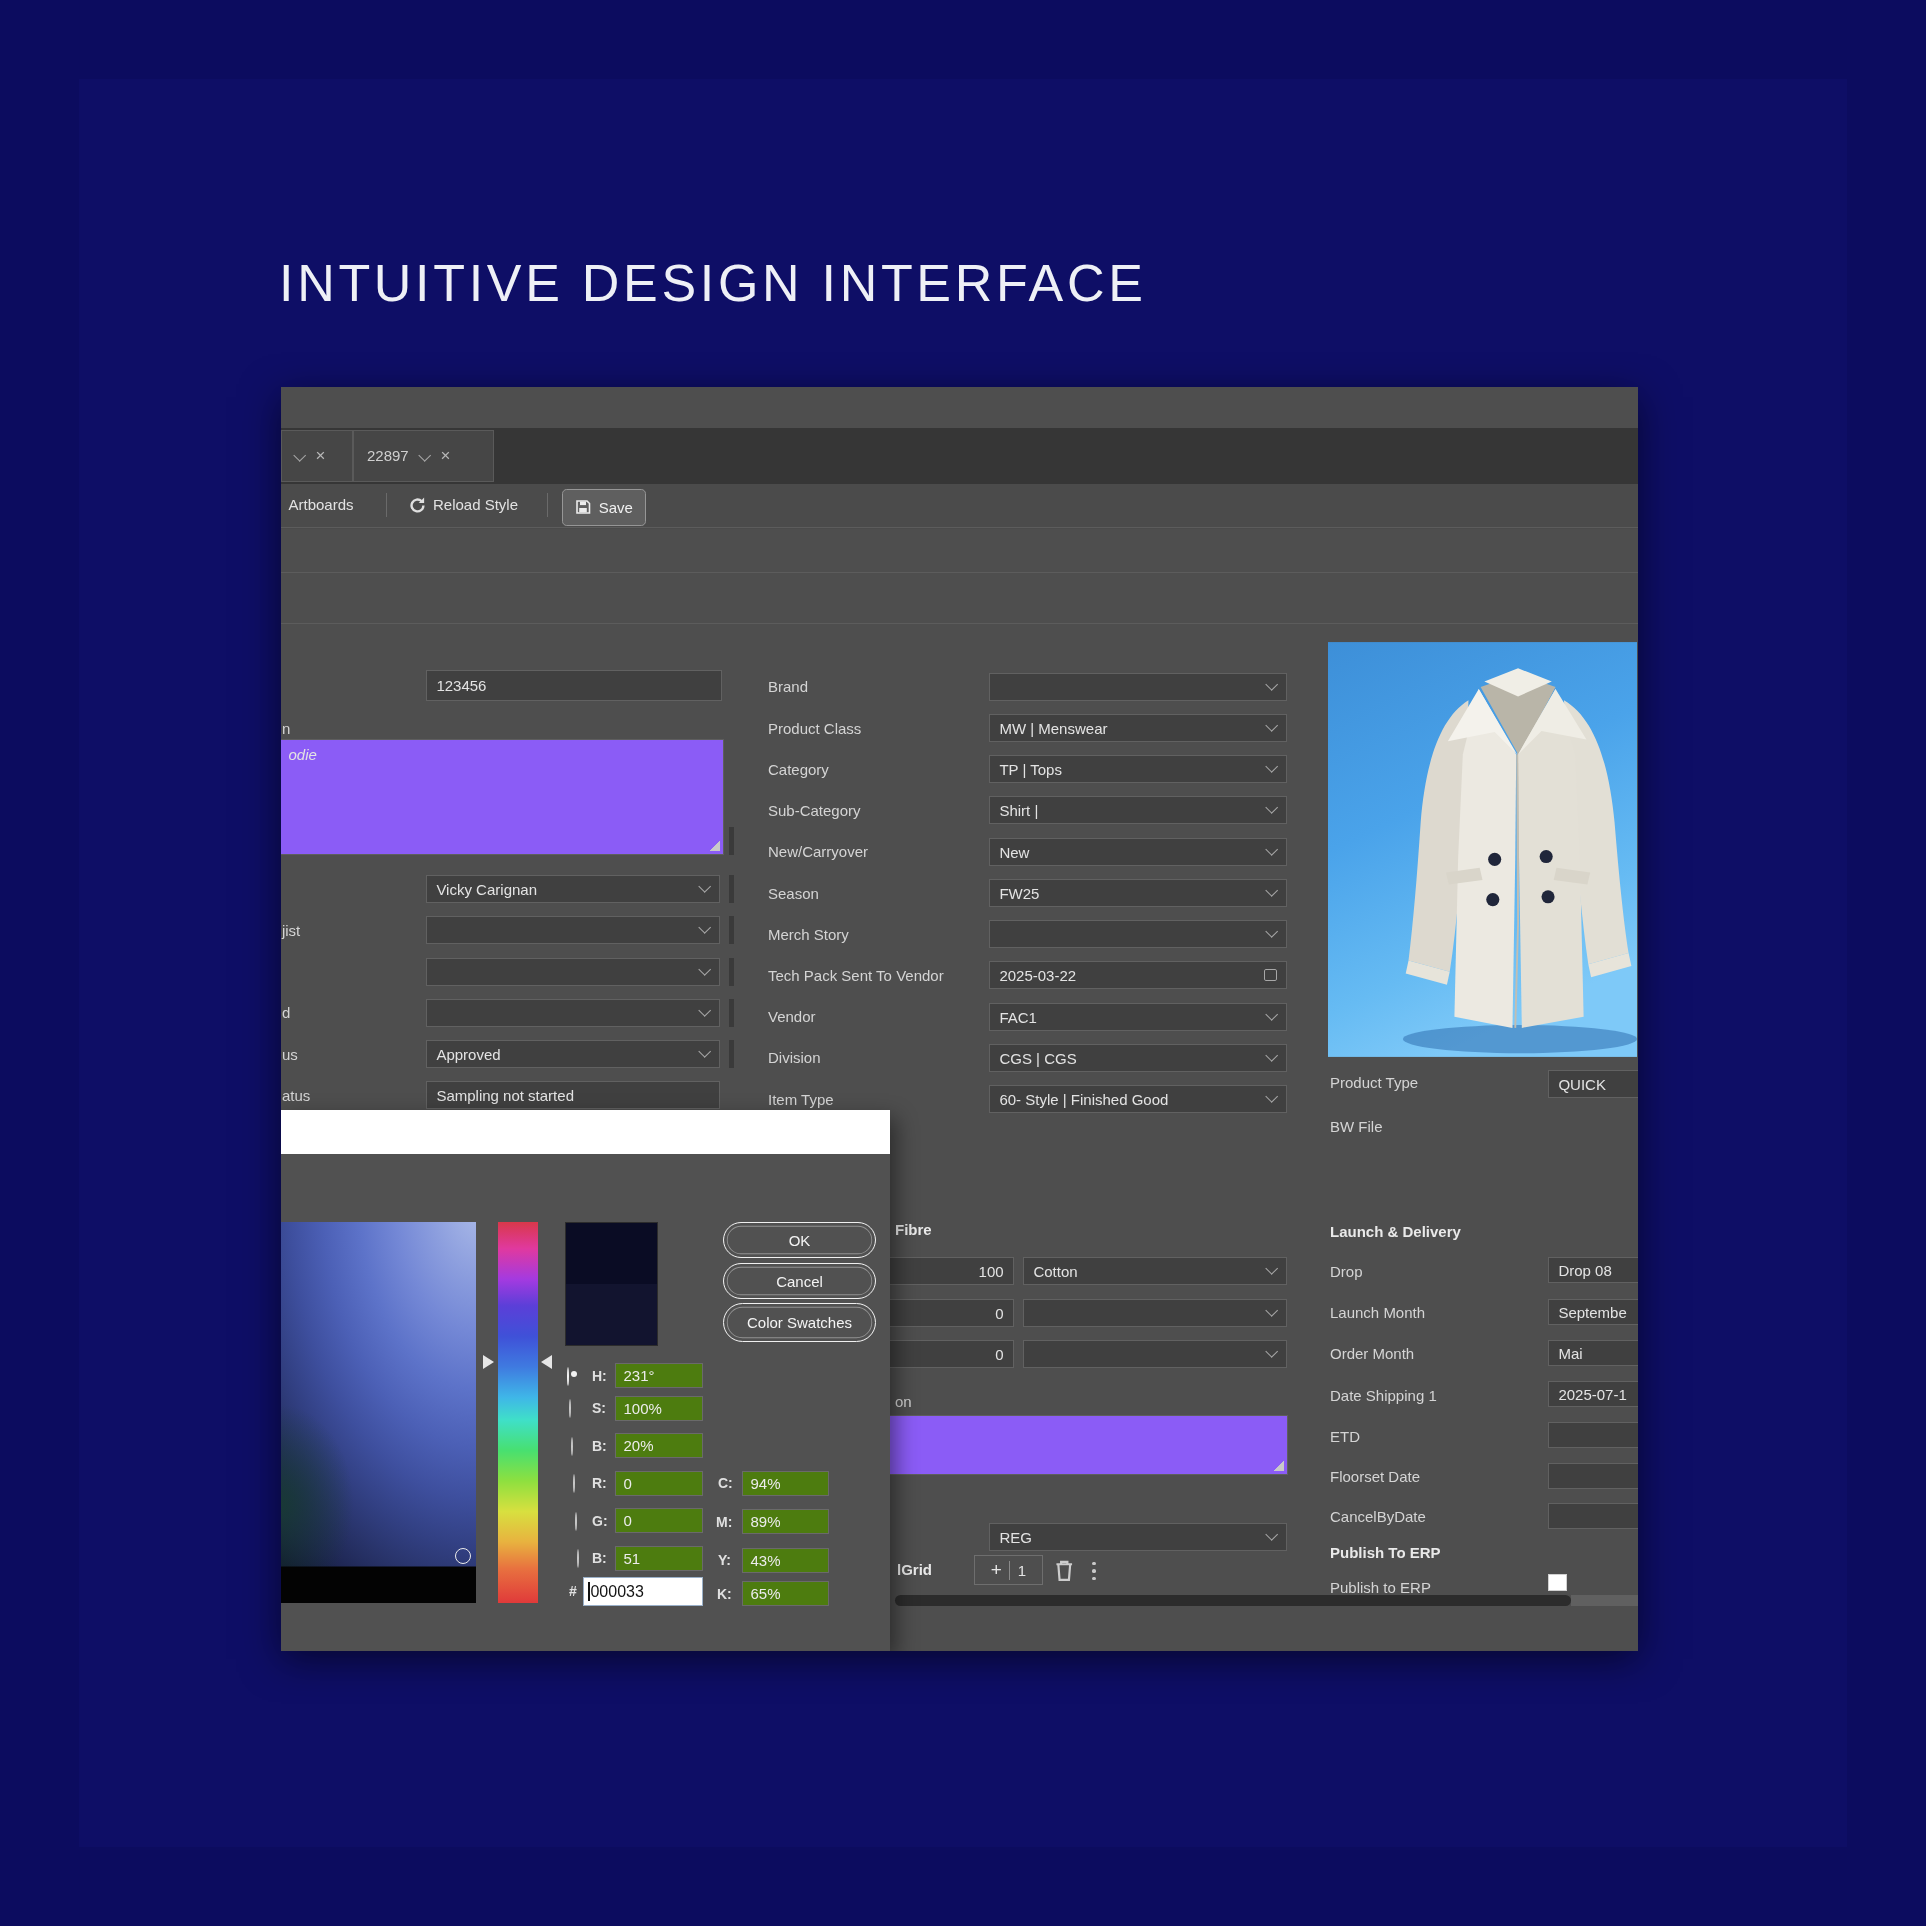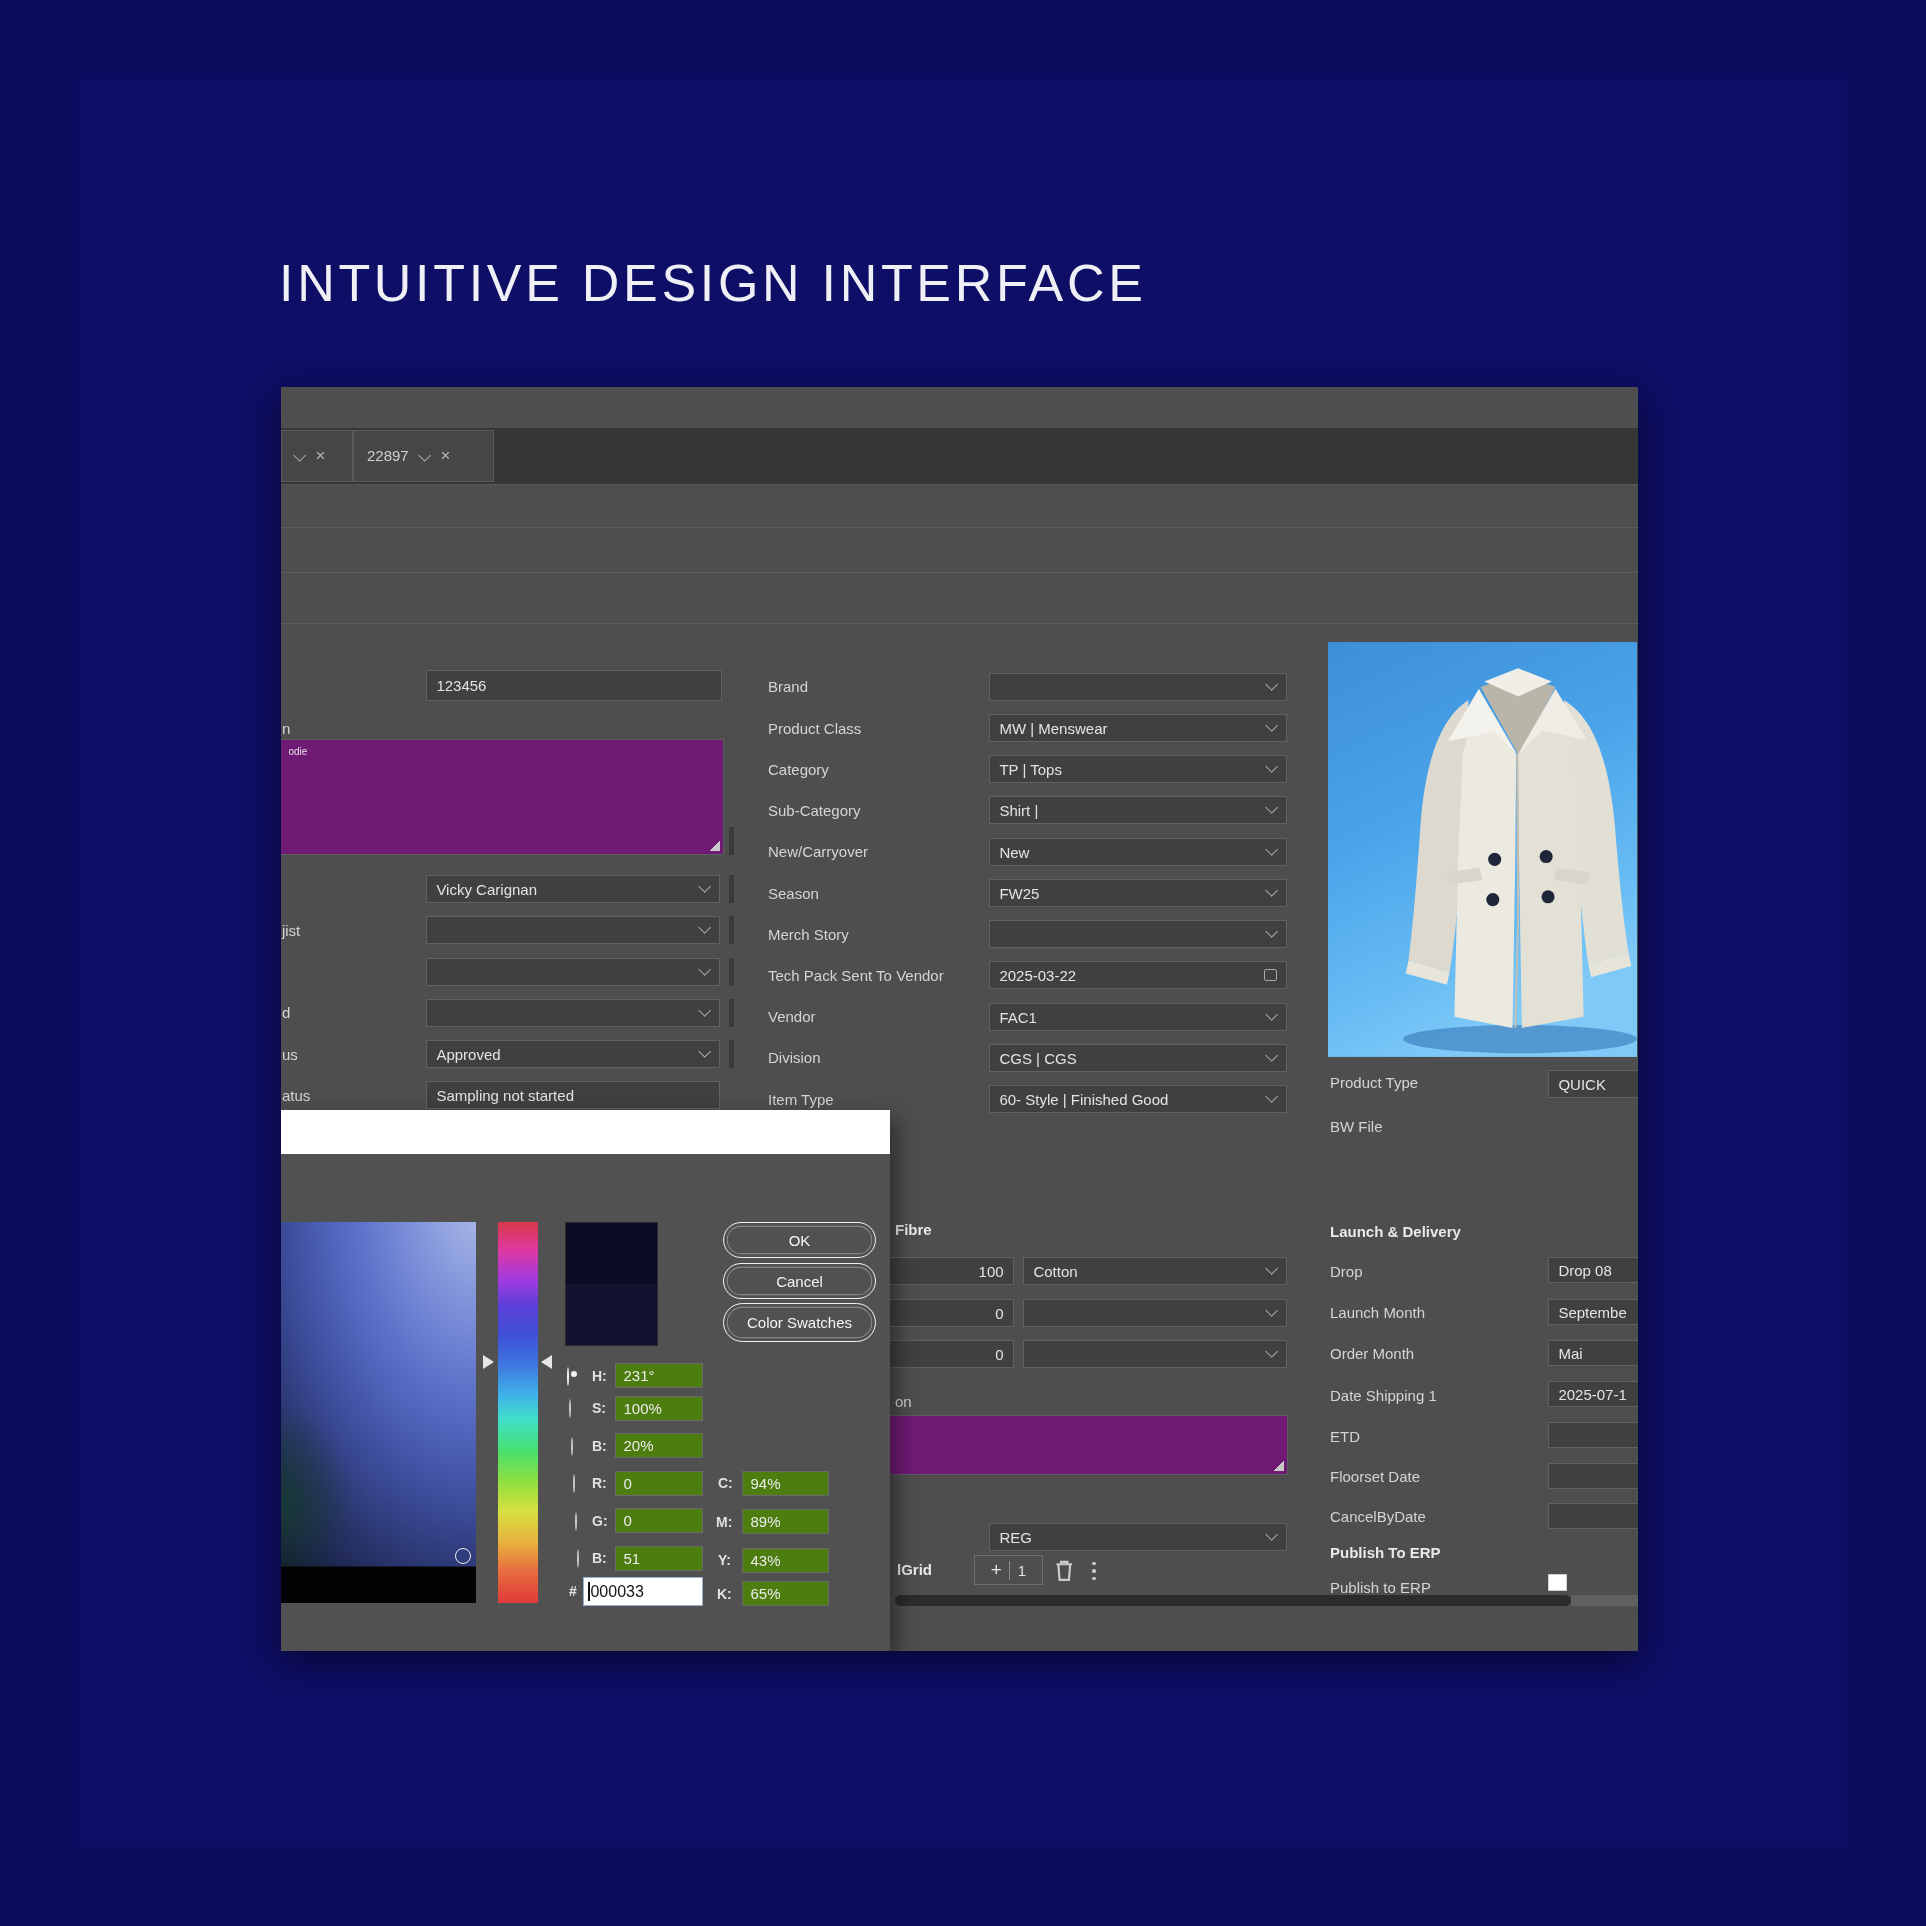--- a/index.html
+++ b/index.html
@@ -37,22 +37,22 @@
            gap:7.5px;color:#f0f0f0;font-size:15px;}
   .hairline{left:0;width:1357px;height:0.9px;background:#5c5c5c;}
   
   .lbl{font-size:15px;color:#d4d4d4;white-space:nowrap;}
   .hdr{font-size:15px;font-weight:bold;color:#e9e9e9;white-space:nowrap;}
   .ctl{background:#404040;border:0.9px solid #616161;box-sizing:border-box;height:28px;
        display:flex;align-items:center;color:#e3e3e3;font-size:15px;padding:0 9.4px;}
   .ctl .val{flex:1;white-space:nowrap;overflow:hidden;}
   .ctl .chev{margin-left:5.6px;margin-top:-3.7px;}
   .num{justify-content:flex-end;}
-  .ta{background:#701a75;border:0.9px solid #5e5e5e;box-sizing:border-box;color:#e3e3e3;
-      font-size:10px;padding:5.6px 7.5px;}
+  .ta{background:#8b5cf6;border:0.9px solid #5e5e5e;box-sizing:border-box;color:#e3e3e3;
+      font-size:15px;padding:5.6px 7.5px;font-style:italic;}
   .rsz{position:absolute;right:2.8px;bottom:2.8px;width:11.2px;height:11.2px;
        background:linear-gradient(315deg,#c9c9c9 0 46%,transparent 47%);}
   .scrollfrag{width:4.7px;height:28px;background:#3a3a3a;}
   .cal{width:13px;height:12px;border:1.9px solid #a8a8a8;border-radius:1.9px;box-sizing:border-box;margin-left:5.6px;}
   .kebab{width:3.7px;height:26px;display:flex;flex-direction:column;justify-content:center;gap:3.7px;}
   .kebab i{width:3.7px;height:3.7px;border-radius:50%;background:#c9c9c9;}
   
   .imgbox{left:1047px;top:255px;width:309px;height:415px;overflow:hidden;}
   
   .dlg{left:0;top:723px;width:609px;height:541px;background:#515151;z-index:50;
@@ -118,20 +118,38 @@
       <i class="chev"></i>
       <span class="x">×</span>
     </div>
     <div class="tab" style="left:72px;width:141px;">
       <span>22897</span>
       <i class="chev"></i>
       <span class="x">×</span>
     </div>
   </div>
 
+  <div class="toolbar abs">
+    <span class="tbtxt" style="left:7.5px;">Artboards</span>
+    <span class="tbsep" style="left:105px;"></span>
+    <svg style="position:absolute;left:127px;top:12px;" width="19" height="19" viewBox="0 0 16 16">
+      <path d="M13 8a5 5 0 1 1-1.6-3.7" stroke="#e0e0e0" stroke-width="2" fill="none"></path>
+      <path d="M13.6 1.2 v4.6 h-4.6 z" fill="#e0e0e0"></path>
+    </svg>
+    <span class="tbtxt" style="left:152px;">Reload Style</span>
+    <span class="tbsep" style="left:266px;"></span>
+    <div class="savebtn">
+      <svg width="16" height="16" viewBox="0 0 16 16">
+        <path d="M2 2 h10 l2.5 2.5 V14 H2 Z" fill="none" stroke="#ececec" stroke-width="1.6"></path>
+        <rect x="5" y="2.5" width="6" height="3.6" fill="#ececec"></rect>
+        <rect x="4.2" y="9" width="7.6" height="4.4" fill="#ececec"></rect>
+      </svg>
+      <span>Save</span>
+    </div>
+  </div>
 
   <div class="hairline abs" style="top:140px;"></div>
   <div class="hairline abs" style="top:185px;"></div>
   <div class="hairline abs" style="top:236px;"></div>
 
   <div class="ctl abs" style="left:145px;top:283px;width:296px;height:31px;">
     <span class="val">123456</span>
   </div>
   <span class="lbl abs" style="left:0.9px;top:333px;">n</span>
   <div class="ta abs noL" style="left:0;top:352px;width:443px;height:116px;border-left:none;">

